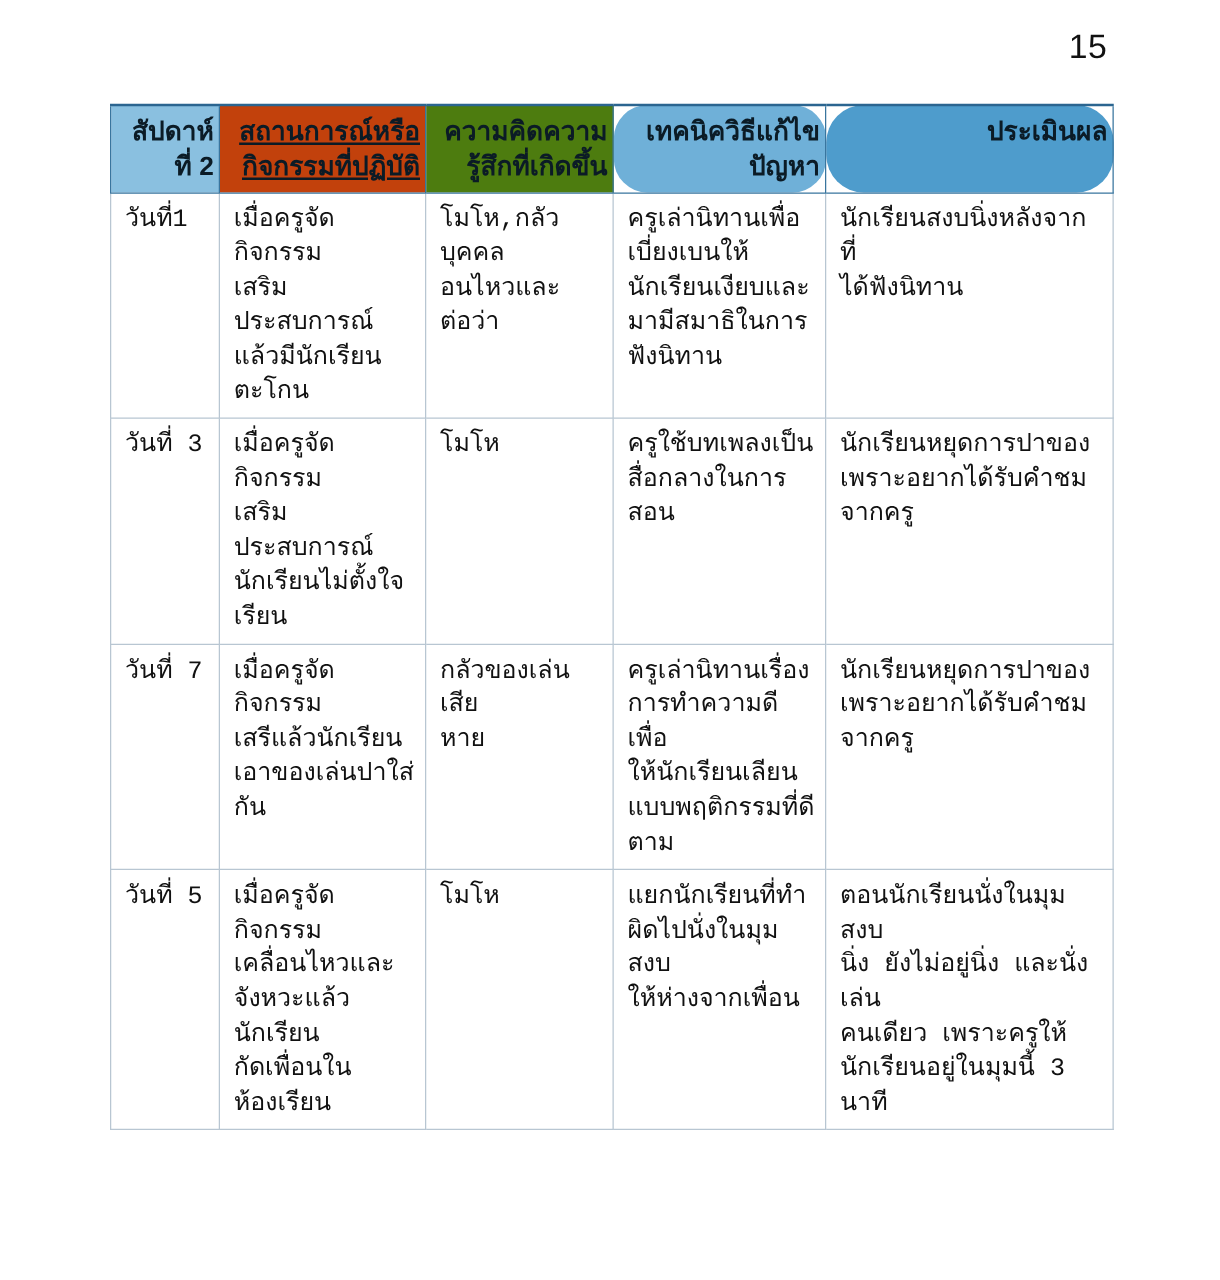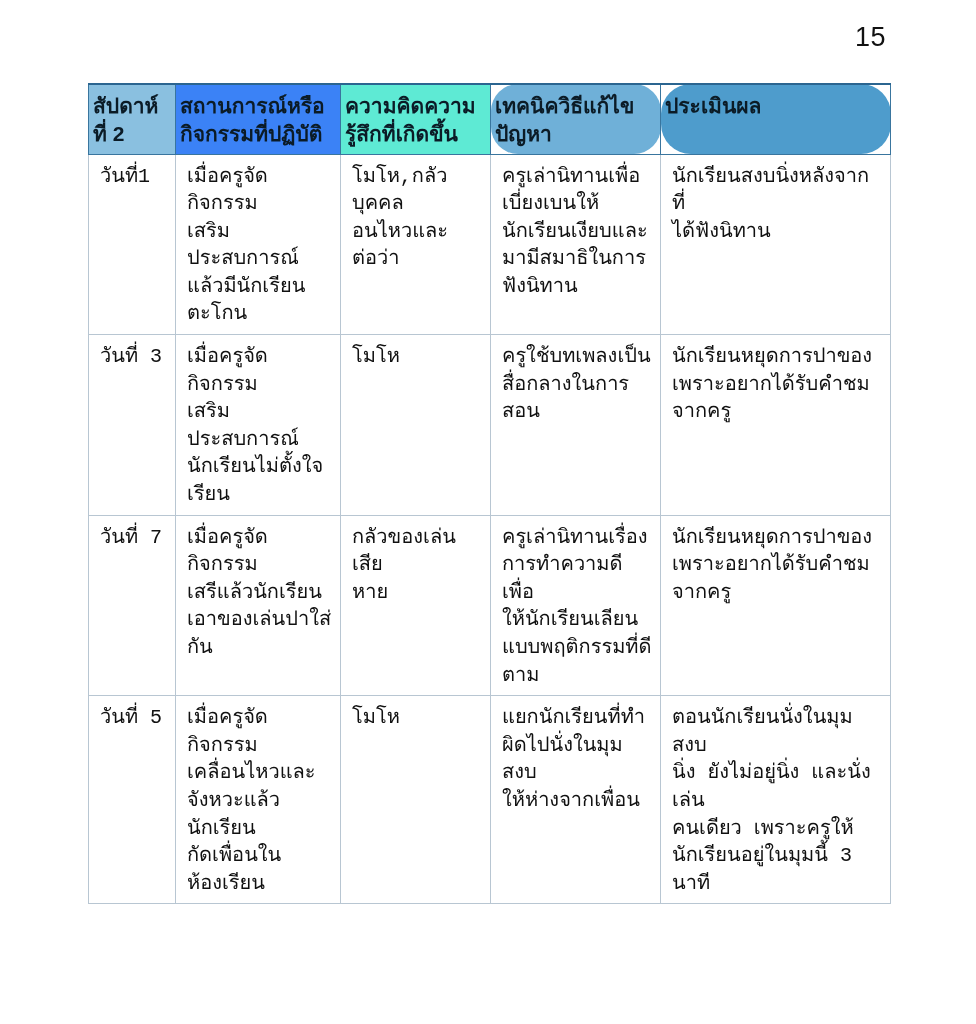--- a/index.html
+++ b/index.html
@@ -30,21 +30,21 @@
   col.c1 { width: 87px; }
   col.c2 { width: 165px; }
   col.c3 { width: 150px; }
   col.c4 { width: 170px; }
   col.c5 { width: 230px; }
 
   th {
     font-weight: bold;
     font-size: 21px;
     line-height: 1.32;
-    text-align: left;
+    text-align: right;
     vertical-align: top;
     padding: 7px 4px 4px 4px;
     border: 1px solid var(--border_header, #39759e);
     border-top: 2px solid var(--border_header_top, #2b6590);
     white-space: pre-line;
     color: #0b1b26;
   }
   td {
     font-size: 20px;
     line-height: 1.38;
@@ -74,23 +74,23 @@
       <col class="c1">
         <col class="c2">
         <col class="c3">
         <col class="c4">
         <col class="c5">
     </colgroup>
     <thead>
       <tr class="hdr">
         <th style="background: rgb(138, 192, 224);">สัปดาห์
 ที่ 2</th>
-        <th style="background: #3b82f6;">สถานการณ์หรือ
+        <th style="background: #c2410c; text-decoration: underline;">สถานการณ์หรือ
 กิจกรรมที่ปฏิบัติ</th>
-        <th style="background: #5eead4;">ความคิดความ
+        <th style="background: #4d7c0f;">ความคิดความ
 รู้สึกที่เกิดขึ้น</th>
         <th style="background: rgb(111, 176, 216); border-radius: 27px;">เทคนิควิธีแก้ไข
 ปัญหา</th>
         <th style="background: rgb(78, 156, 204); border-radius: 30px;">ประเมินผล</th>
       </tr>
     </thead>
     <tbody>
       <tr class="r1">
         <td>วันที่1</td>
         <td>เมื่อครูจัดกิจกรรม

